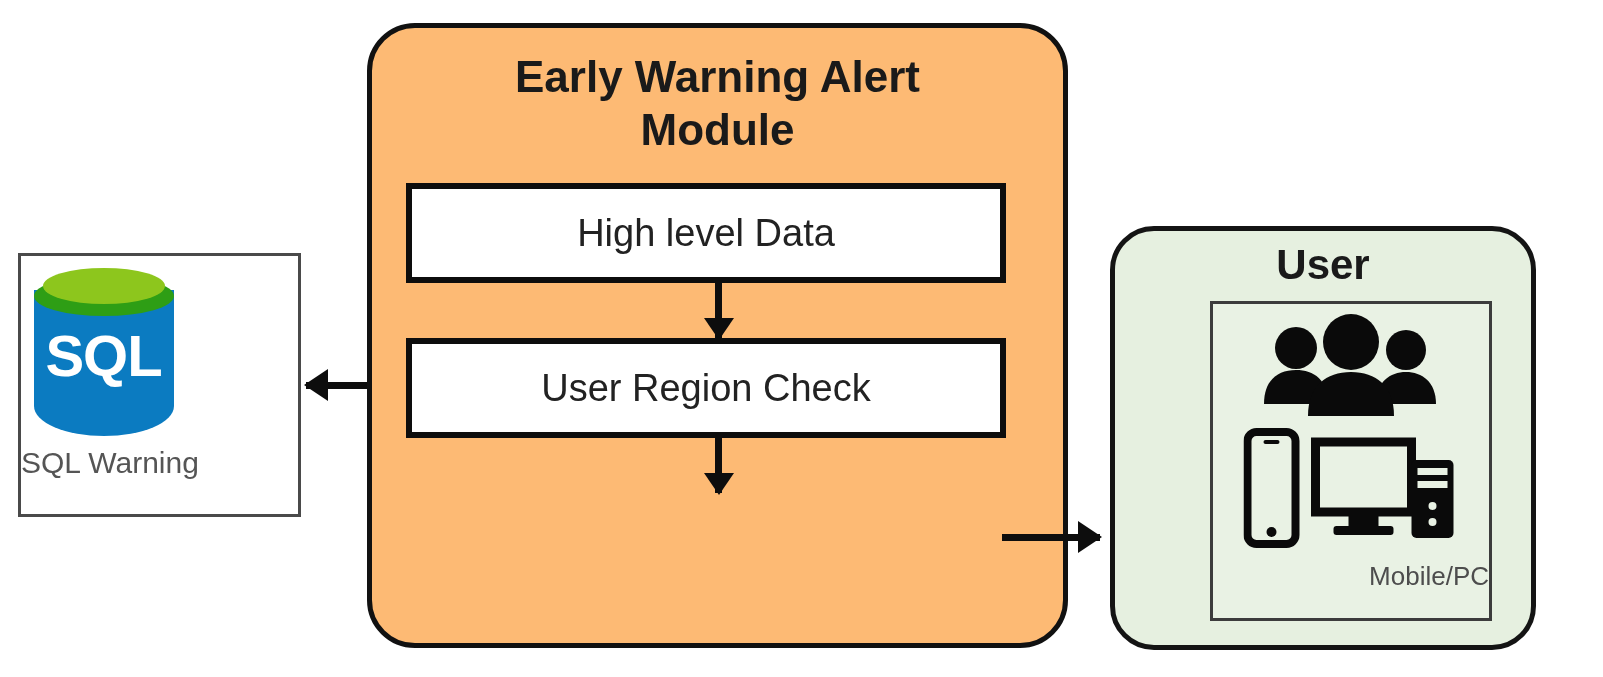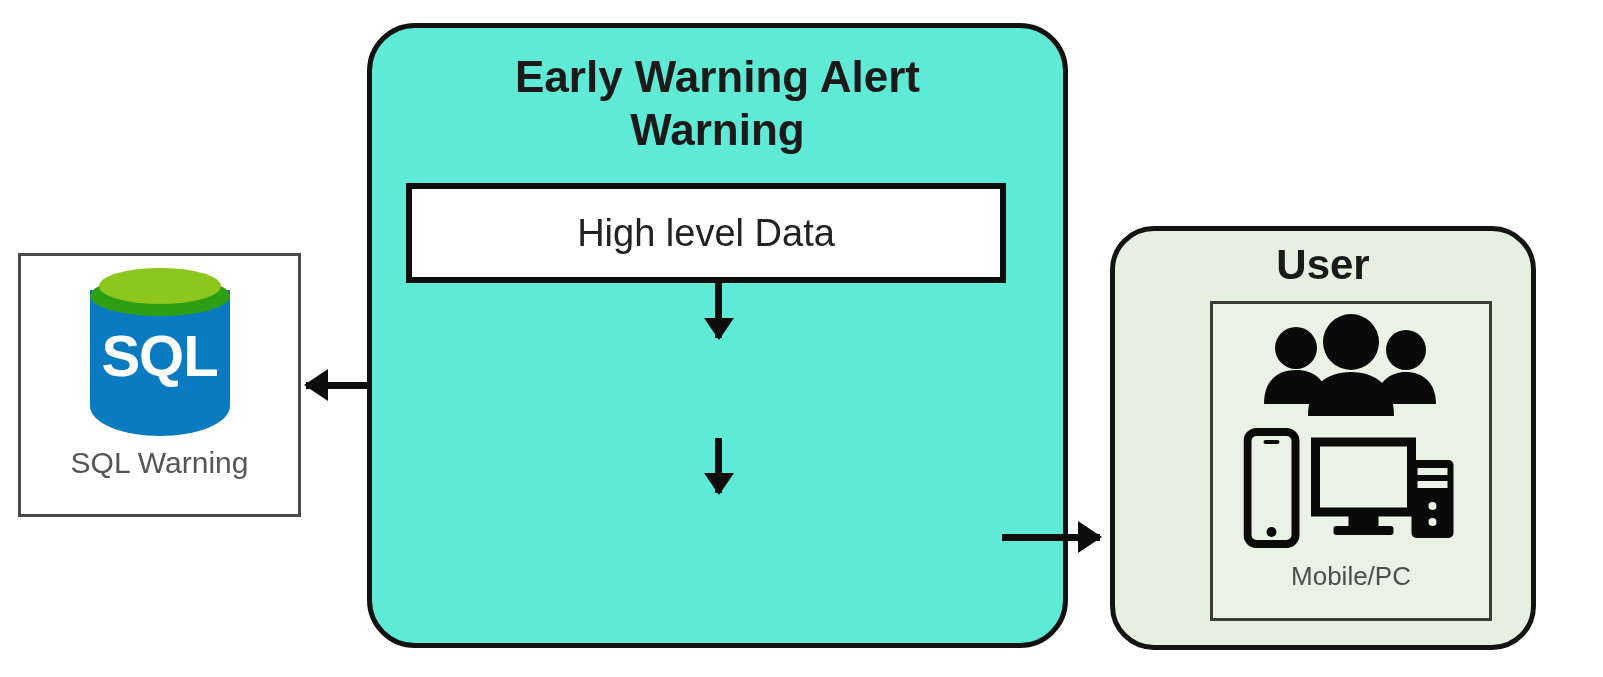--- a/index.html
+++ b/index.html
@@ -23,21 +23,20 @@
     position: absolute;
     left: 18px;
     top: 253px;
     width: 283px;
     height: 264px;
     background: #ffffff;
     border: 3px solid #4a4a4a;
     box-sizing: border-box;
     display: flex;
     flex-direction: column;
-    align-items: center;
     justify-content: flex-start;
   }
   .sql-logo {
     position: relative;
     width: 165px;
     height: 180px;
     margin-top: 8px;
   }
   .sql-cyl-body {
     position: absolute;
@@ -86,21 +85,21 @@
     font-family: "Liberation Sans", sans-serif;
   }
 
   
   .module-panel {
     position: absolute;
     left: 367px;
     top: 23px;
     width: 701px;
     height: 625px;
-    background: #5eead4;
+    background: #fdba74;
     border: 5px solid #111111;
     border-radius: 48px;
     box-sizing: border-box;
   }
   .module-title {
     position: absolute;
     left: 0;
     top: 22px;
     width: 100%;
     text-align: center;
@@ -249,21 +248,21 @@
     transform: translateX(-50%);
     top: 124px;
     width: 215px;
     height: 120px;
   }
   .user-caption {
     position: absolute;
     left: 0;
     bottom: 26px;
     width: 100%;
-    text-align: center;
+    text-align: right;
     font-size: 26px;
     color: #4d4d4d;
     font-family: "Liberation Sans", sans-serif;
   }
 </style>
 </head>
 <body>
 
 <div id="canvas">
 
@@ -278,27 +277,28 @@
   </div>
 
   <div class="bi-arrow">
     <span class="head-left"></span>
     <span class="head-right"></span>
   </div>
 
   <div class="module-panel">
     <div class="module-title">
       <span>Early Warning Alert</span><br>
-      <span>Warning</span>
+      <span>Module</span>
     </div>
 
     <div class="step-box step-1">High level Data</div>
 
     <div class="v-arrow v-arrow-1"></div>
 
+    <div class="step-box step-2">User Region Check</div>
 
     <div class="v-arrow v-arrow-2"></div>
 
   </div>
 
   <div class="out-arrow">
     <span class="head-right"></span>
   </div>
 
   <div class="user-panel">

